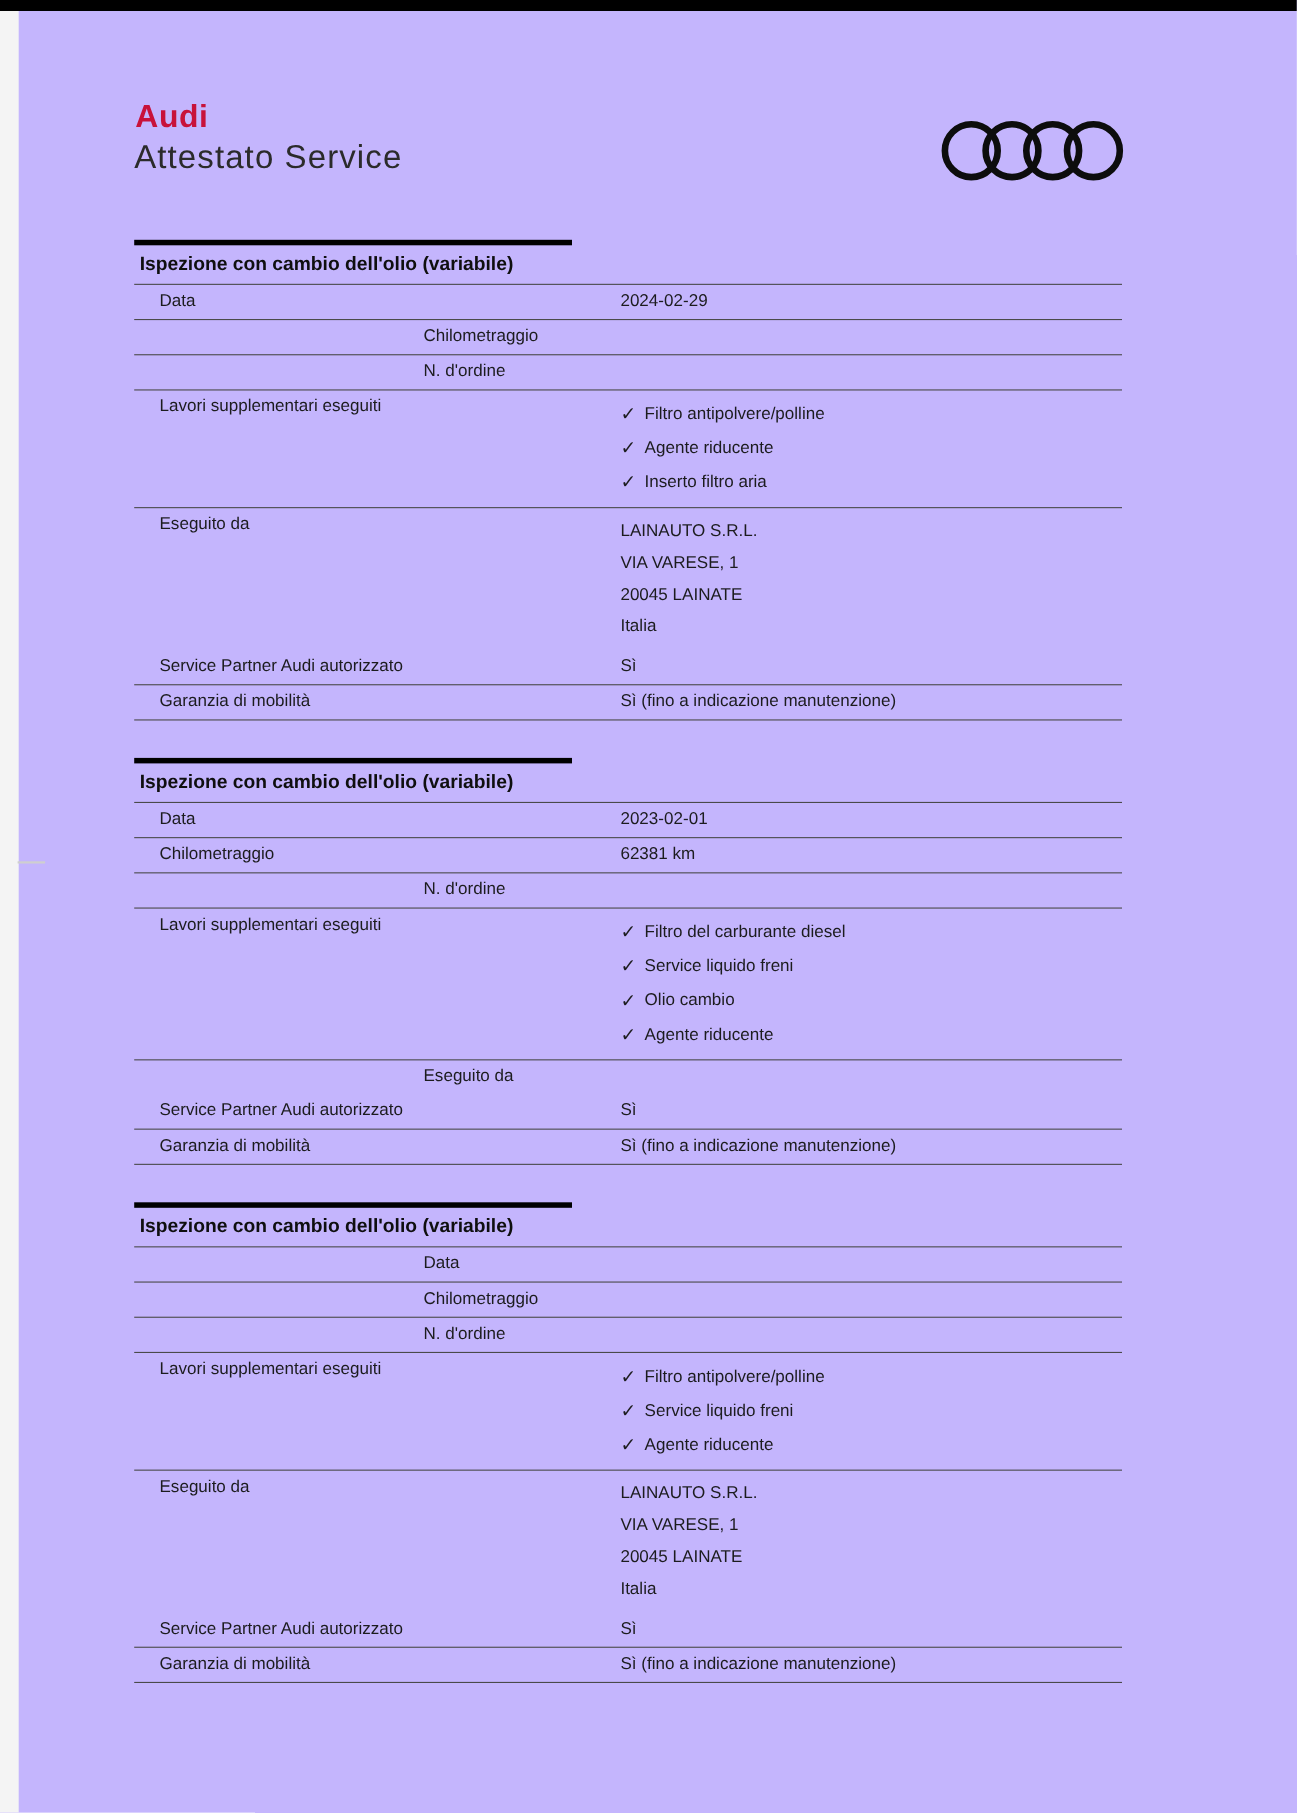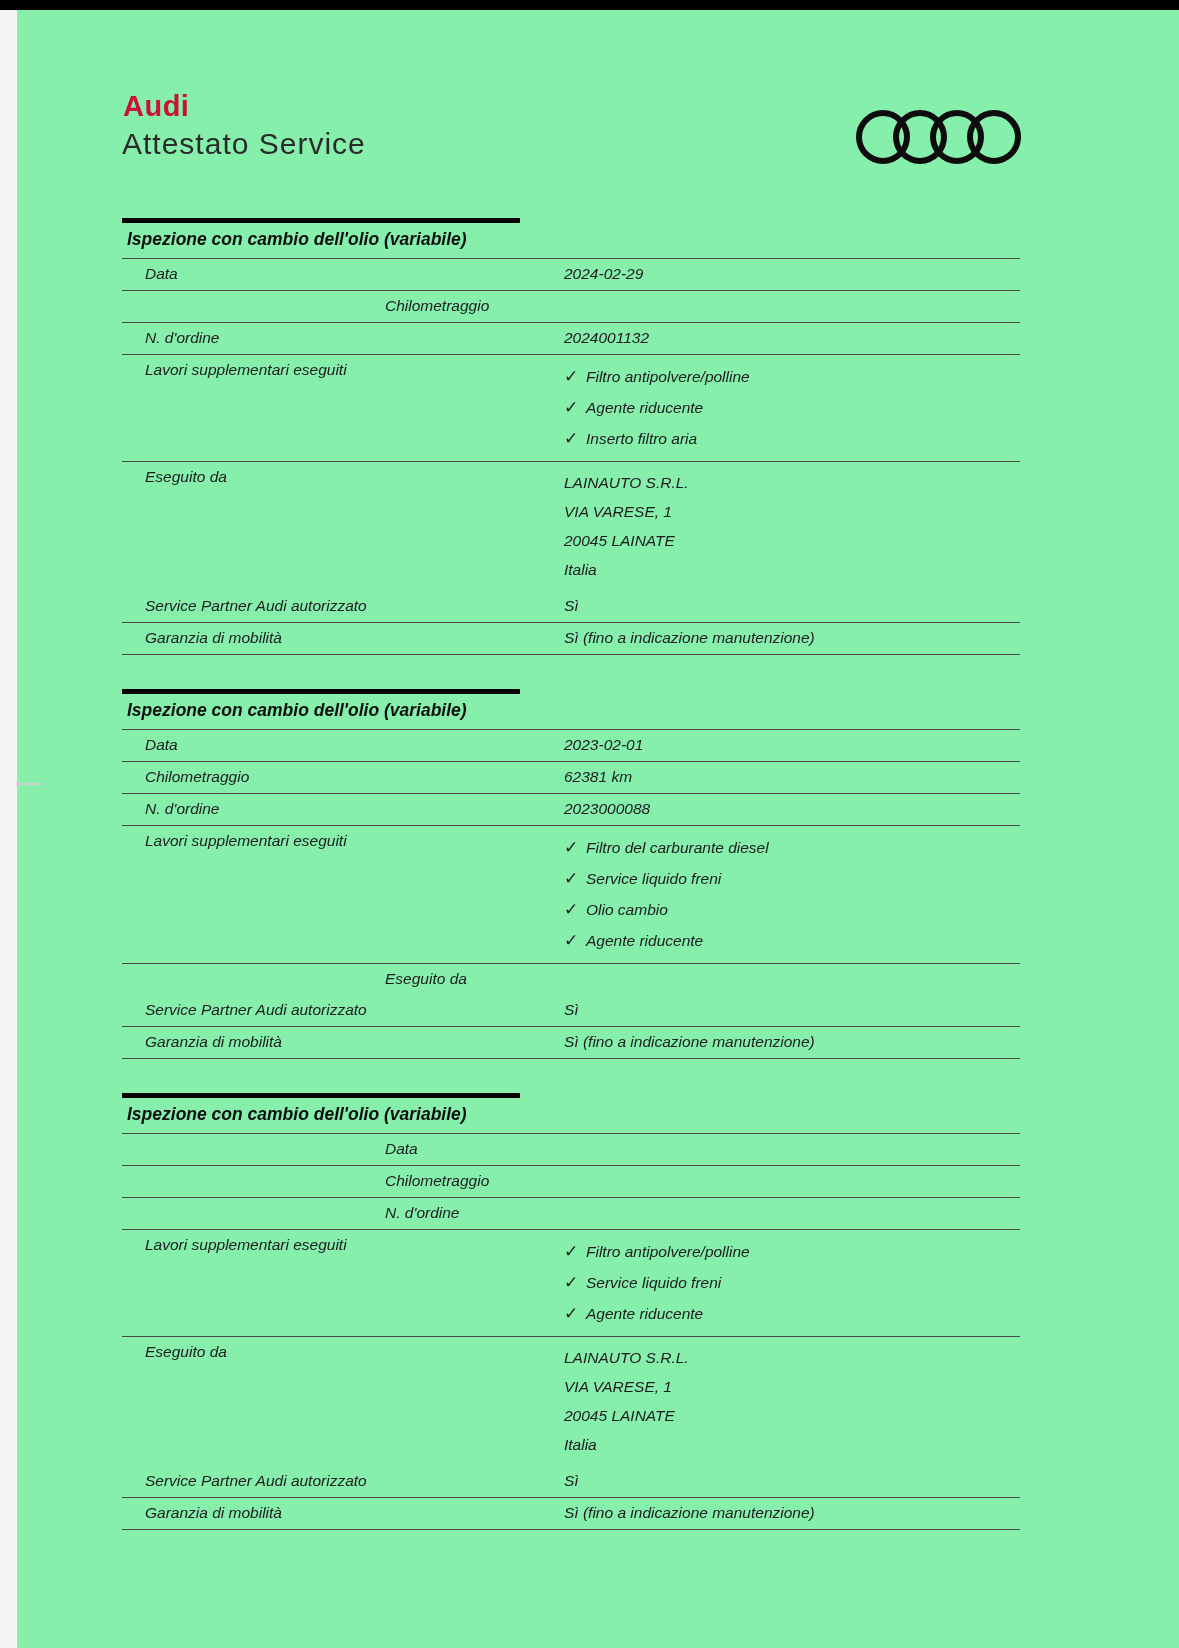--- a/index.html
+++ b/index.html
@@ -1,21 +1,21 @@
 <!DOCTYPE html>
 <html><head>
 <meta charset="utf-8">
 <style>
   * { box-sizing: border-box; }
   html, body { margin: 0; padding: 0; background: #ffffff; }
   .page {
     position: relative;
     width: 1179px;
     height: 1648px;
-    background: #86efac;
+    background: #c4b5fd;
     font-family: "Liberation Sans", "DejaVu Sans", sans-serif;
     color: #1c1c1e;
     overflow: hidden;
   }
   .topbar {
     position: absolute; top: 0; left: 0;
     width: 1179px; height: 10px;
     background: #000000;
   }
   .left-edge {
@@ -41,21 +41,21 @@
   }
   .rings { position: absolute; left: 856px; top: 100px; white-space: nowrap; }
   .rings i {
     display: inline-block;
     width: 54px; height: 54px;
     border: 6px solid #0d0d0d;
     border-radius: 50%;
     margin-right: -17px;
   }
   main { margin-left: 122px; width: 898px; }
-  section { margin-top: 34px; font-style: italic; }
+  section { margin-top: 34px; }
   section:first-child { margin-top: 0; }
   .accent-bar { width: 398px; height: 5px; background: #000000; }
   .section-title {
     margin: 0; padding: 6px 0 8px 5px;
     font-size: 17.5px; font-weight: 700; color: #0f0f0f;
     border-bottom: 1px solid #4a4a4a;
   }
   .row { display: flex; border-bottom: 1px solid #4a4a4a; justify-content: center; }
   .row.no-border { border-bottom: none; }
   .row .label {
@@ -101,21 +101,20 @@
       <h2 class="section-title">Ispezione con cambio dell'olio (variabile)</h2>
       <div class="row">
         <div class="label">Data</div>
         <div class="value">2024-02-29</div>
       </div>
       <div class="row">
         <div class="label">Chilometraggio</div>
       </div>
       <div class="row">
         <div class="label">N. d'ordine</div>
-        <div class="value">2024001132</div>
       </div>
       <div class="row">
         <div class="label">Lavori supplementari eseguiti</div>
         <div class="value checks">
           <div class="check-line">
               <span class="check">✓</span>
               <span>Filtro antipolvere/polline</span>
             </div>
           <div class="check-line">
               <span class="check">✓</span>
@@ -152,21 +151,20 @@
       <div class="row">
         <div class="label">Data</div>
         <div class="value">2023-02-01</div>
       </div>
       <div class="row">
         <div class="label">Chilometraggio</div>
         <div class="value">62381 km</div>
       </div>
       <div class="row">
         <div class="label">N. d'ordine</div>
-        <div class="value">2023000088</div>
       </div>
       <div class="row">
         <div class="label">Lavori supplementari eseguiti</div>
         <div class="value checks">
           <div class="check-line">
               <span class="check">✓</span>
               <span>Filtro del carburante diesel</span>
             </div>
           <div class="check-line">
               <span class="check">✓</span>

